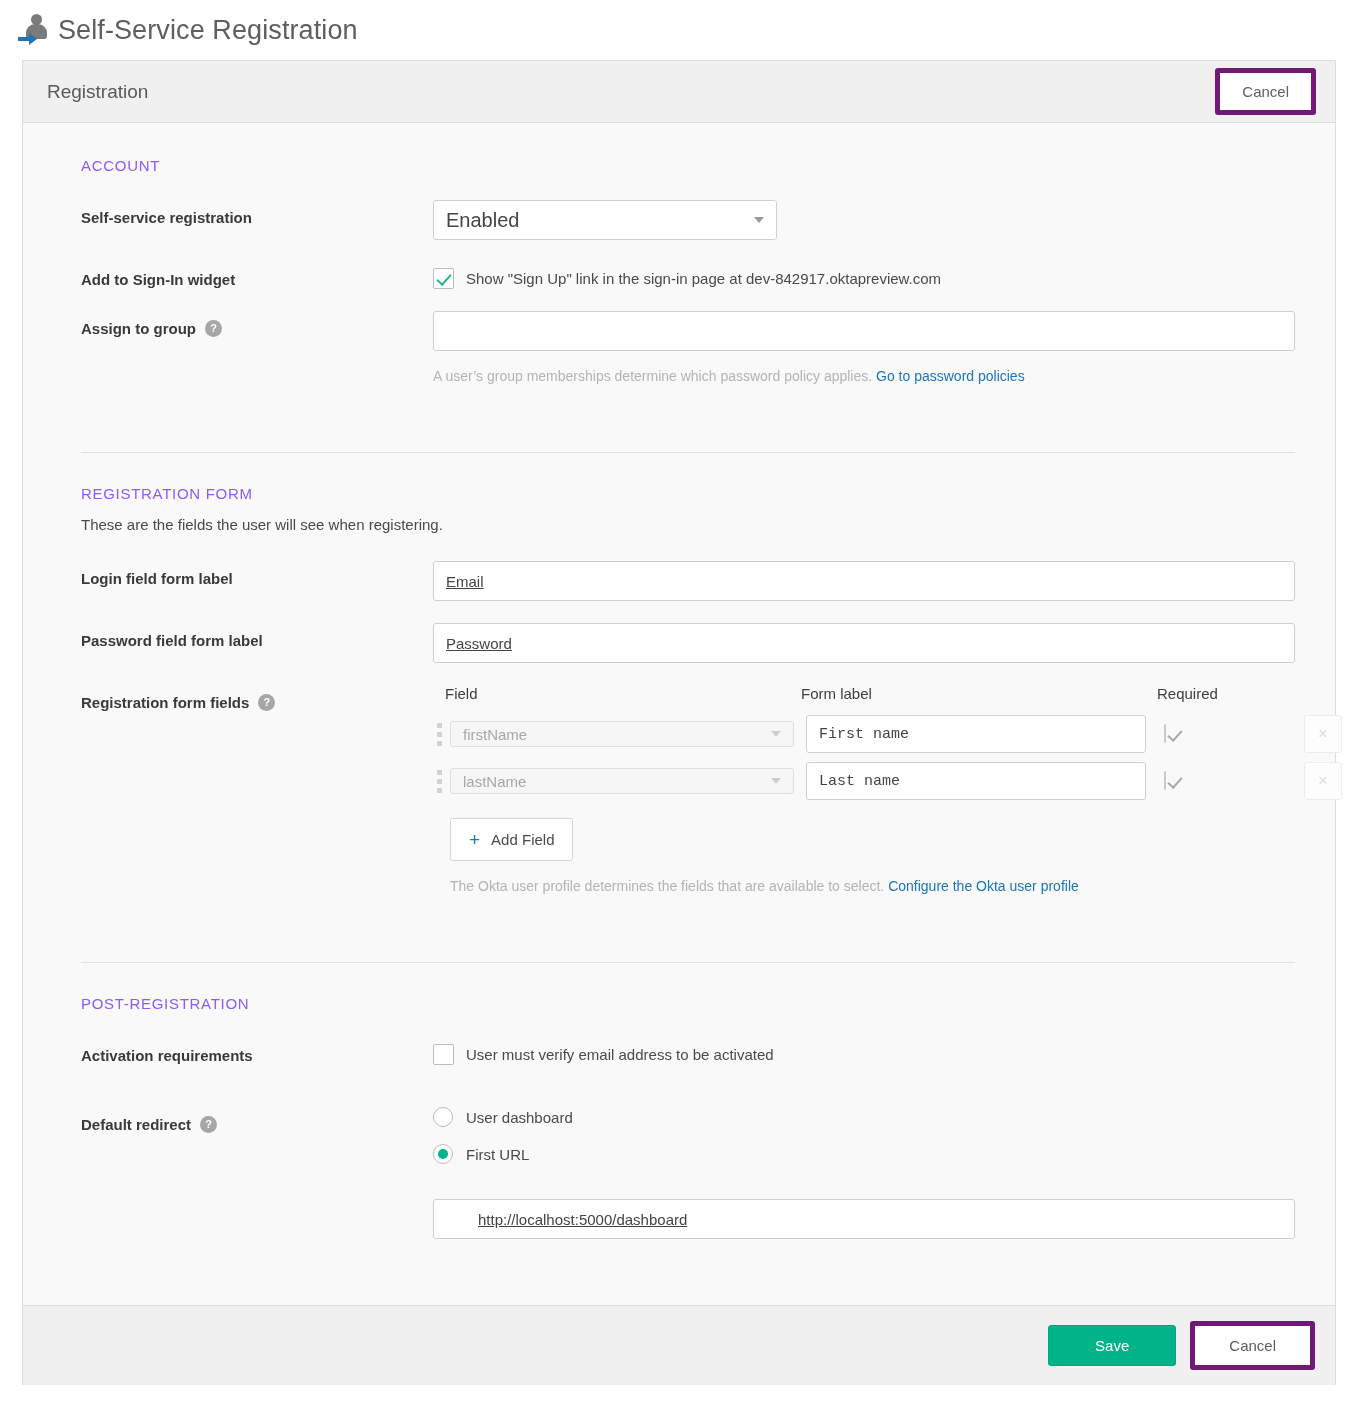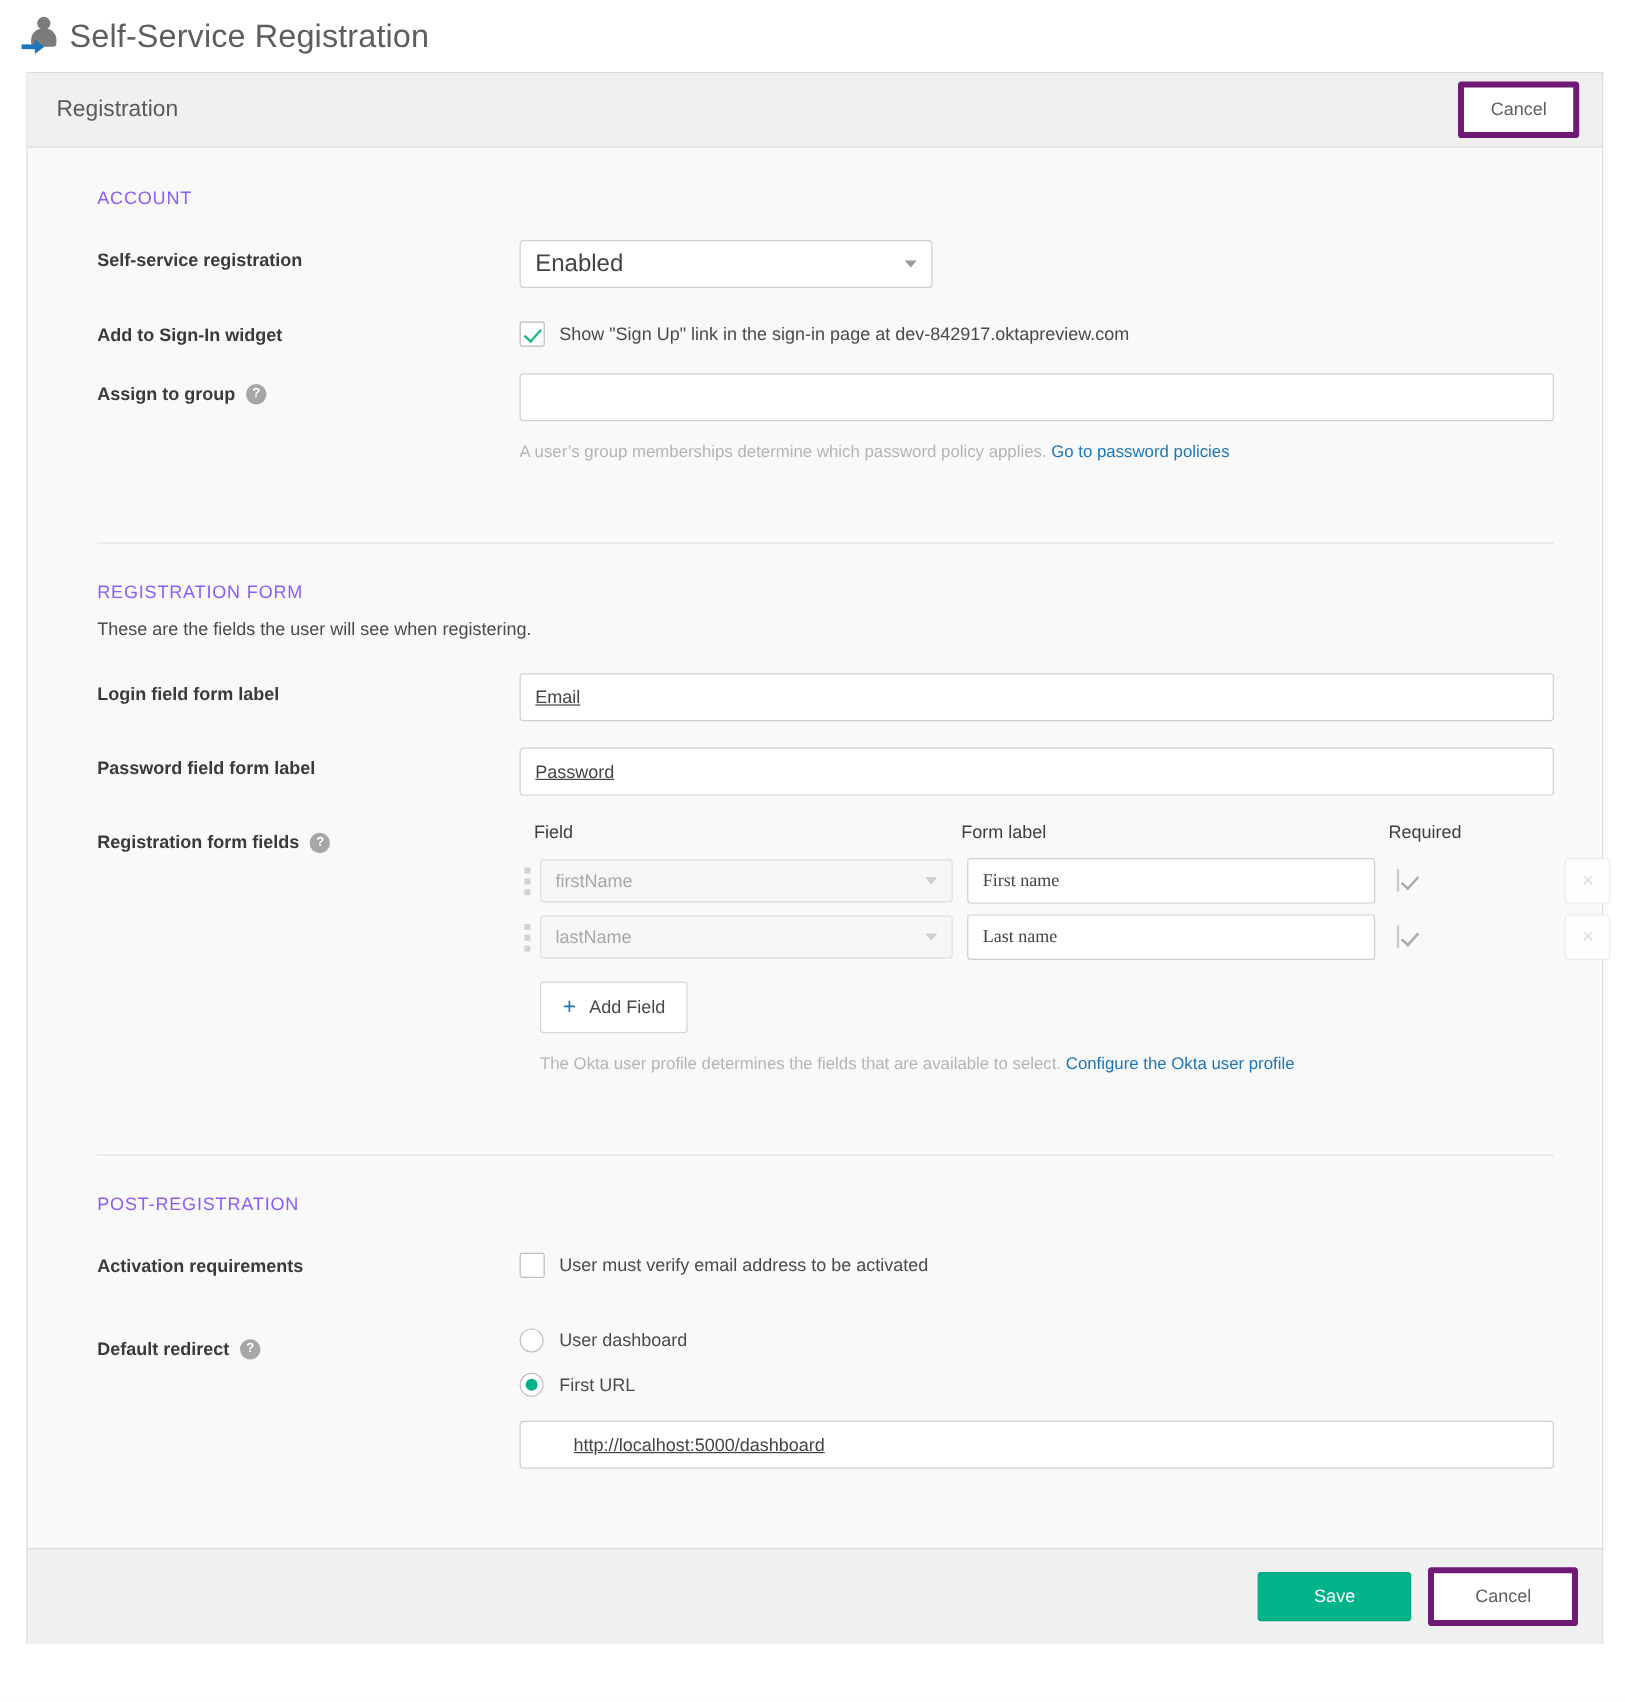--- a/index.html
+++ b/index.html
@@ -257,42 +257,42 @@
   }
   .handle i {
     display: block;
     width: 5px; height: 5px;
     background: #d2d2d2;
     margin: 2px 0;
   }
   .ftrow .fsel {
     position: relative;
     width: 344px; flex: 0 0 344px;
-    height: 36px;
+    height: 26px;
     border: 1px solid #dedede;
     border-radius: 3px;
     background: #f6f6f6;
     display: flex;
     align-items: center;
     padding: 5px 12px;
     font-size: 15px;
     color: #a8a8a8;
   }
   .ftrow .fsel .caret { border-top-color: #cdcdcd; }
   .ftrow .flab {
     width: 340px; flex: 0 0 340px;
     height: 38px;
     margin-left: 12px;
     border: 1px solid #d0d0d0;
     border-radius: 3px;
     background: #fff;
     font-size: 15px;
     color: #444;
     padding: 0 12px;
-    font-family: Liberation Serif, serif;
+    font-family: Liberation Mono, monospace;
     outline: none;
   }
   .ftrow .freq {
     width: 120px; flex: 0 0 120px;
     padding-left: 18px;
   }
   .cbox.disabled {
     background: #f4f4f4;
     border-color: #cacaca;
   }
@@ -539,21 +539,21 @@
         </div>
         <div class="ctl">
           <div class="radioline">
             <span class="radio"></span>
             <span class="rtext">User dashboard</span>
           </div>
           <div class="radioline">
             <span class="radio sel"></span>
             <span class="rtext">First URL</span>
           </div>
-          <input type="text" class="txt" style="margin-top: 3px; padding-left: 44px;" value="http://localhost:5000/dashboard">
+          <input type="text" class="txt" style="margin-top: 18px; padding-left: 44px;" value="http://localhost:5000/dashboard">
         </div>
       </div>
     </div>
 
     <div style="height:34px"></div>
   </div>
 </div>
 
 <div class="panel-footer">
   <button class="btn btn-primary">Save</button>

